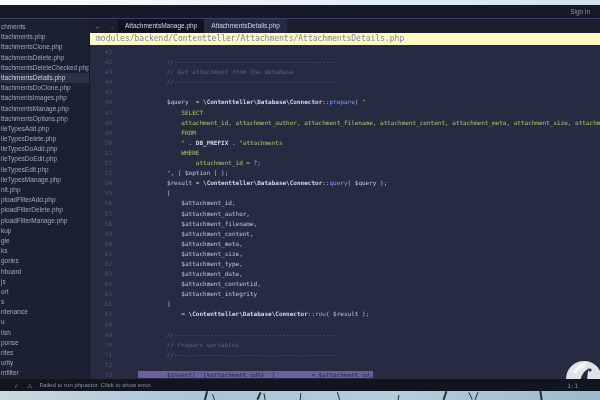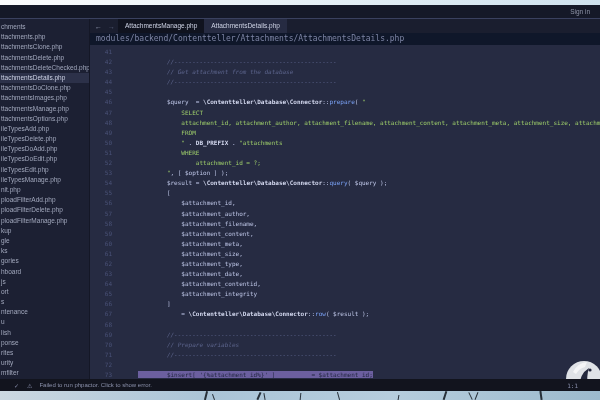--- a/index.html
+++ b/index.html
@@ -25,21 +25,21 @@
   
   .tabbar{position:absolute;left:90px;top:0;width:510px;height:14px;background:#1a1e2f;}
   .nav-arrows{position:absolute;left:5px;top:0;height:14px;display:flex;align-items:center;gap:6px;}
   .nav-b{font-size:7px;color:#9aa0b8;cursor:default;}
   .nav-f{font-size:7px;color:#565d78;cursor:default;}
   .tabstrip{position:absolute;left:28px;top:0;height:14px;display:flex;}
   .tab{height:14px;line-height:14px;padding:0 7px;font-size:6.5px;color:#cfd4e6;
        background:#10131f;white-space:nowrap;}
   .tab.active{background:#262b42;}
   
-  .crumbbar{position:absolute;left:90px;top:14px;width:510px;height:12px;background:#0f172a;}
+  .crumbbar{position:absolute;left:90px;top:14px;width:510px;height:12px;background:#fef9c3;}
   .crumb{position:absolute;left:6px;top:0;height:12px;line-height:12px;font-size:8px;
          font-family:"DejaVu Sans Mono",monospace;color:#7d84a4;white-space:nowrap;}
   
   .code{position:absolute;left:90px;top:26px;width:510px;height:335px;background:#262b42;
         overflow:hidden;padding-top:2px;}
   .code-line{position:relative;height:10.1px;line-height:10.1px;white-space:pre;
              font-family:"DejaVu Sans Mono",monospace;font-size:6px;}
   .ln{position:absolute;left:0;top:0;width:22px;text-align:right;color:#4a5278;}
   .lc{position:absolute;left:48px;top:0;white-space:pre;}
   .sg-pln{color:#bdc5e6;}

